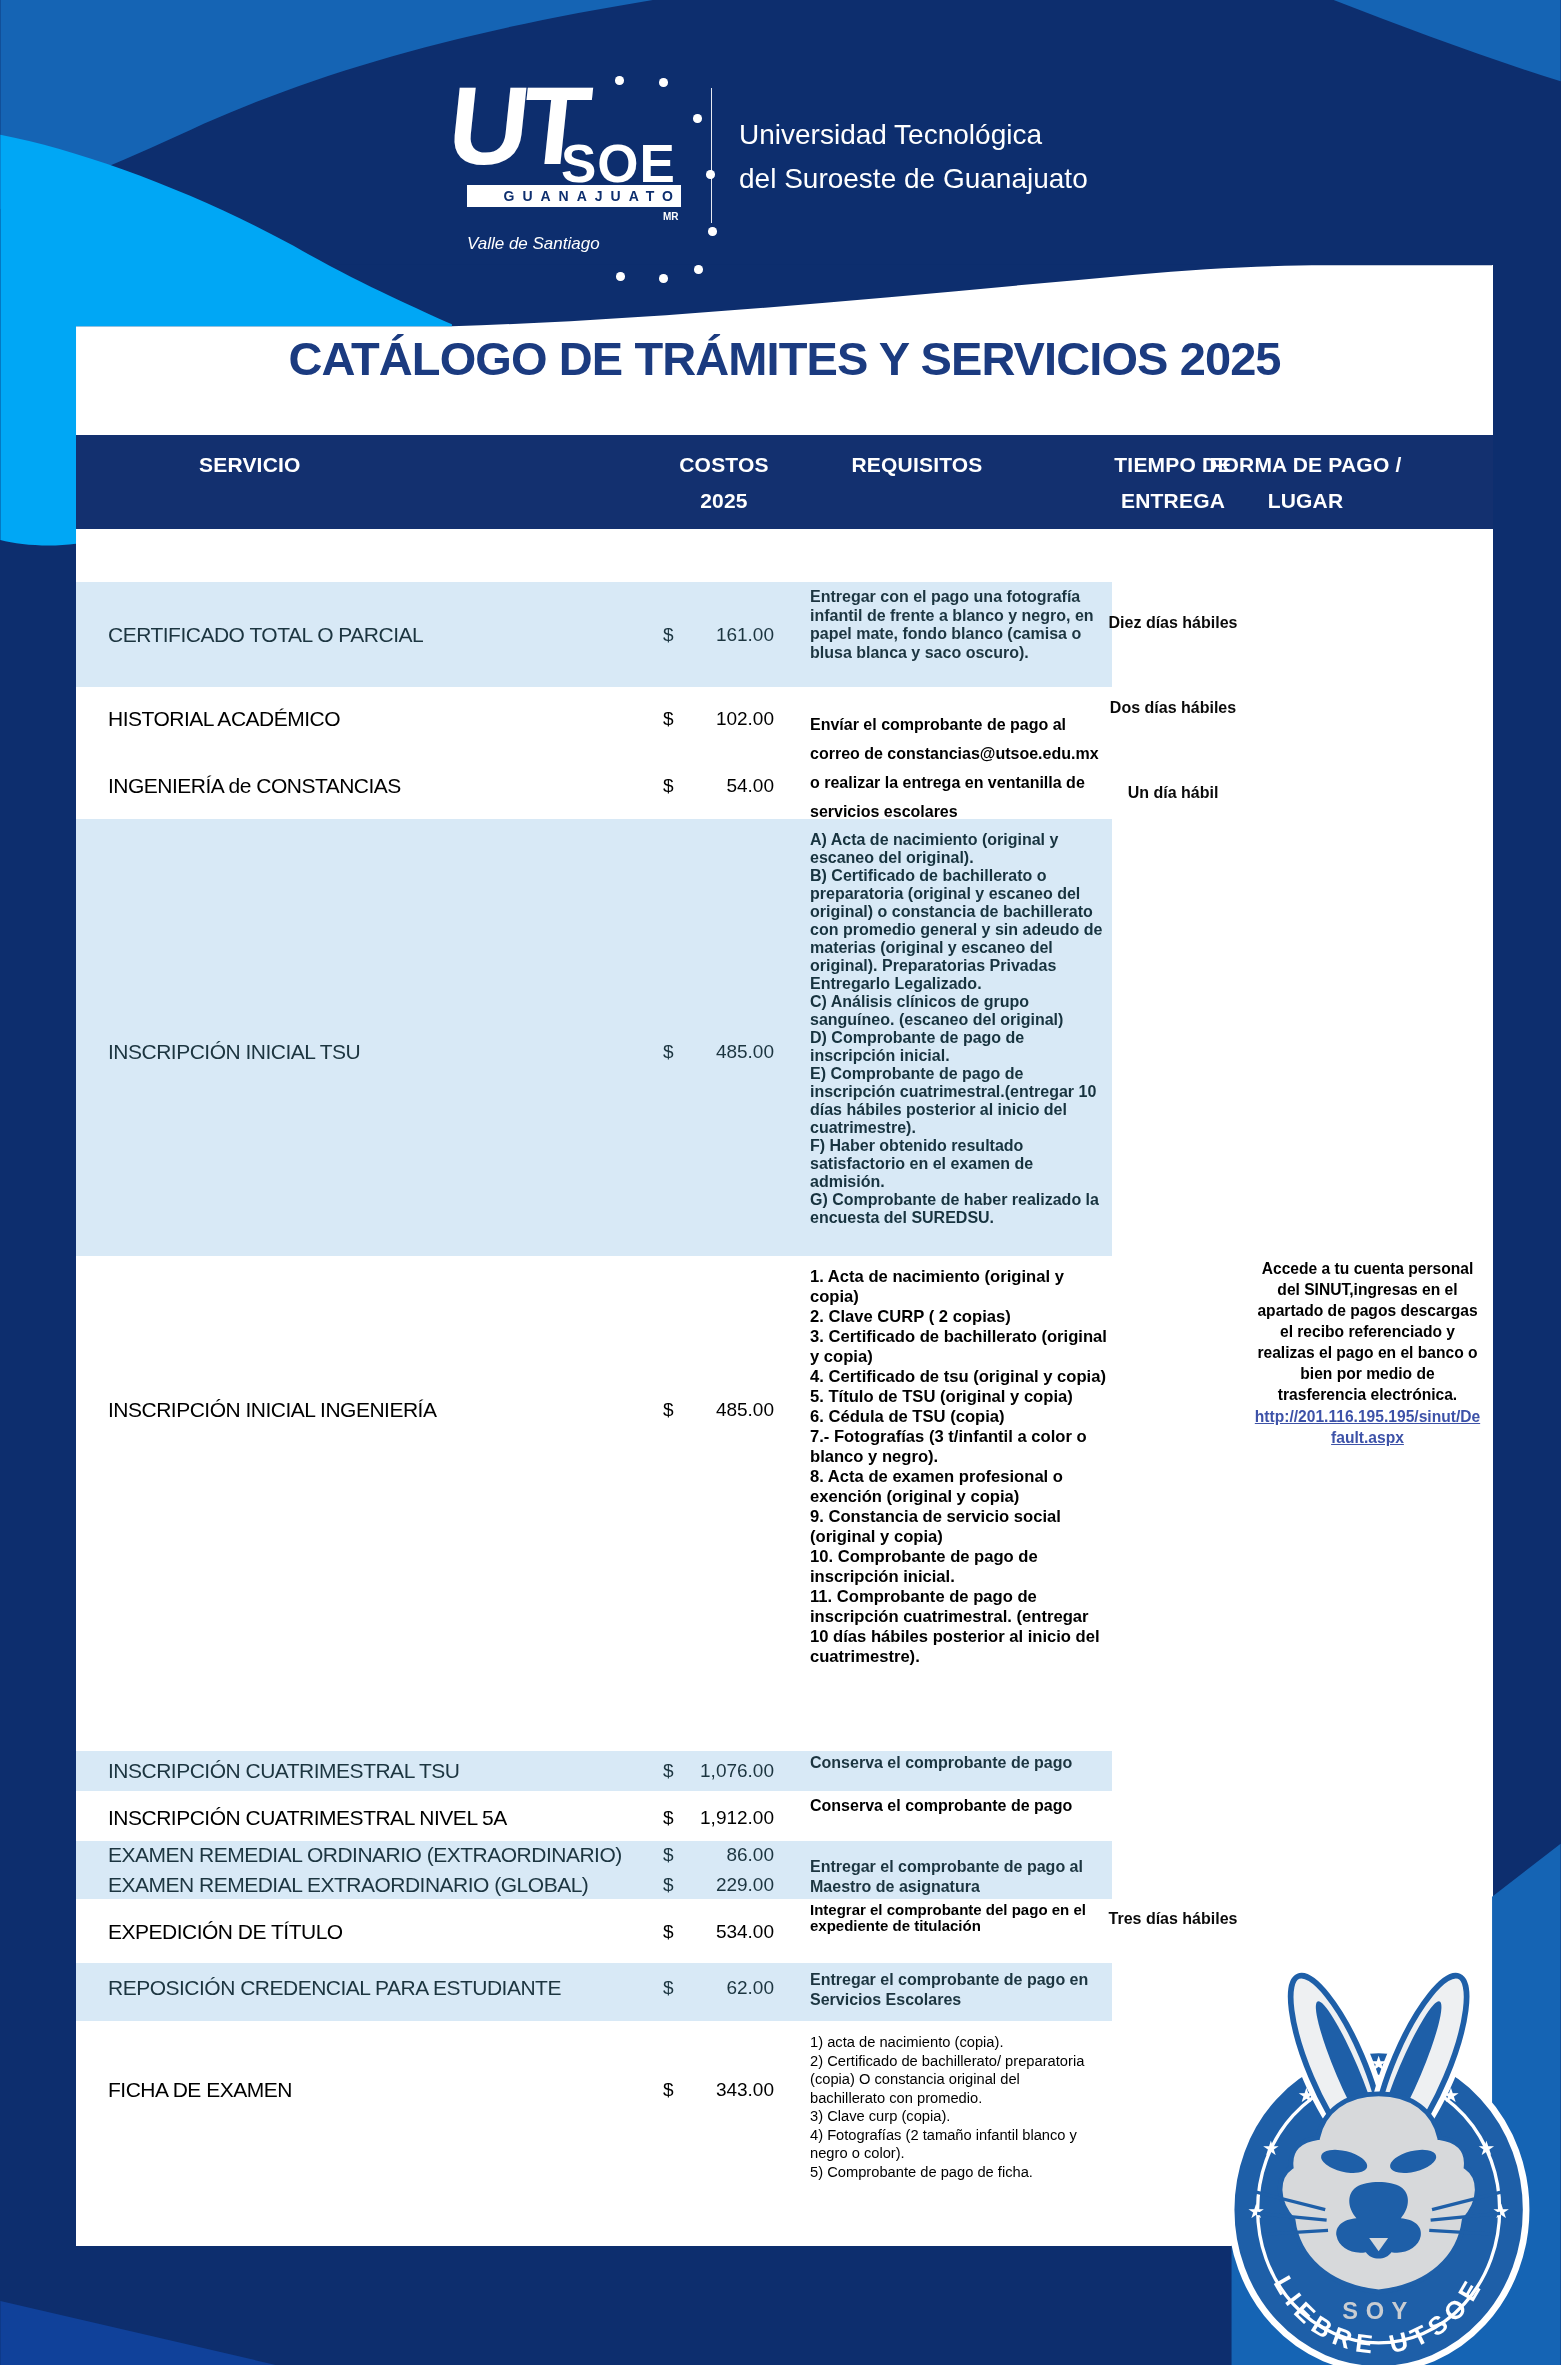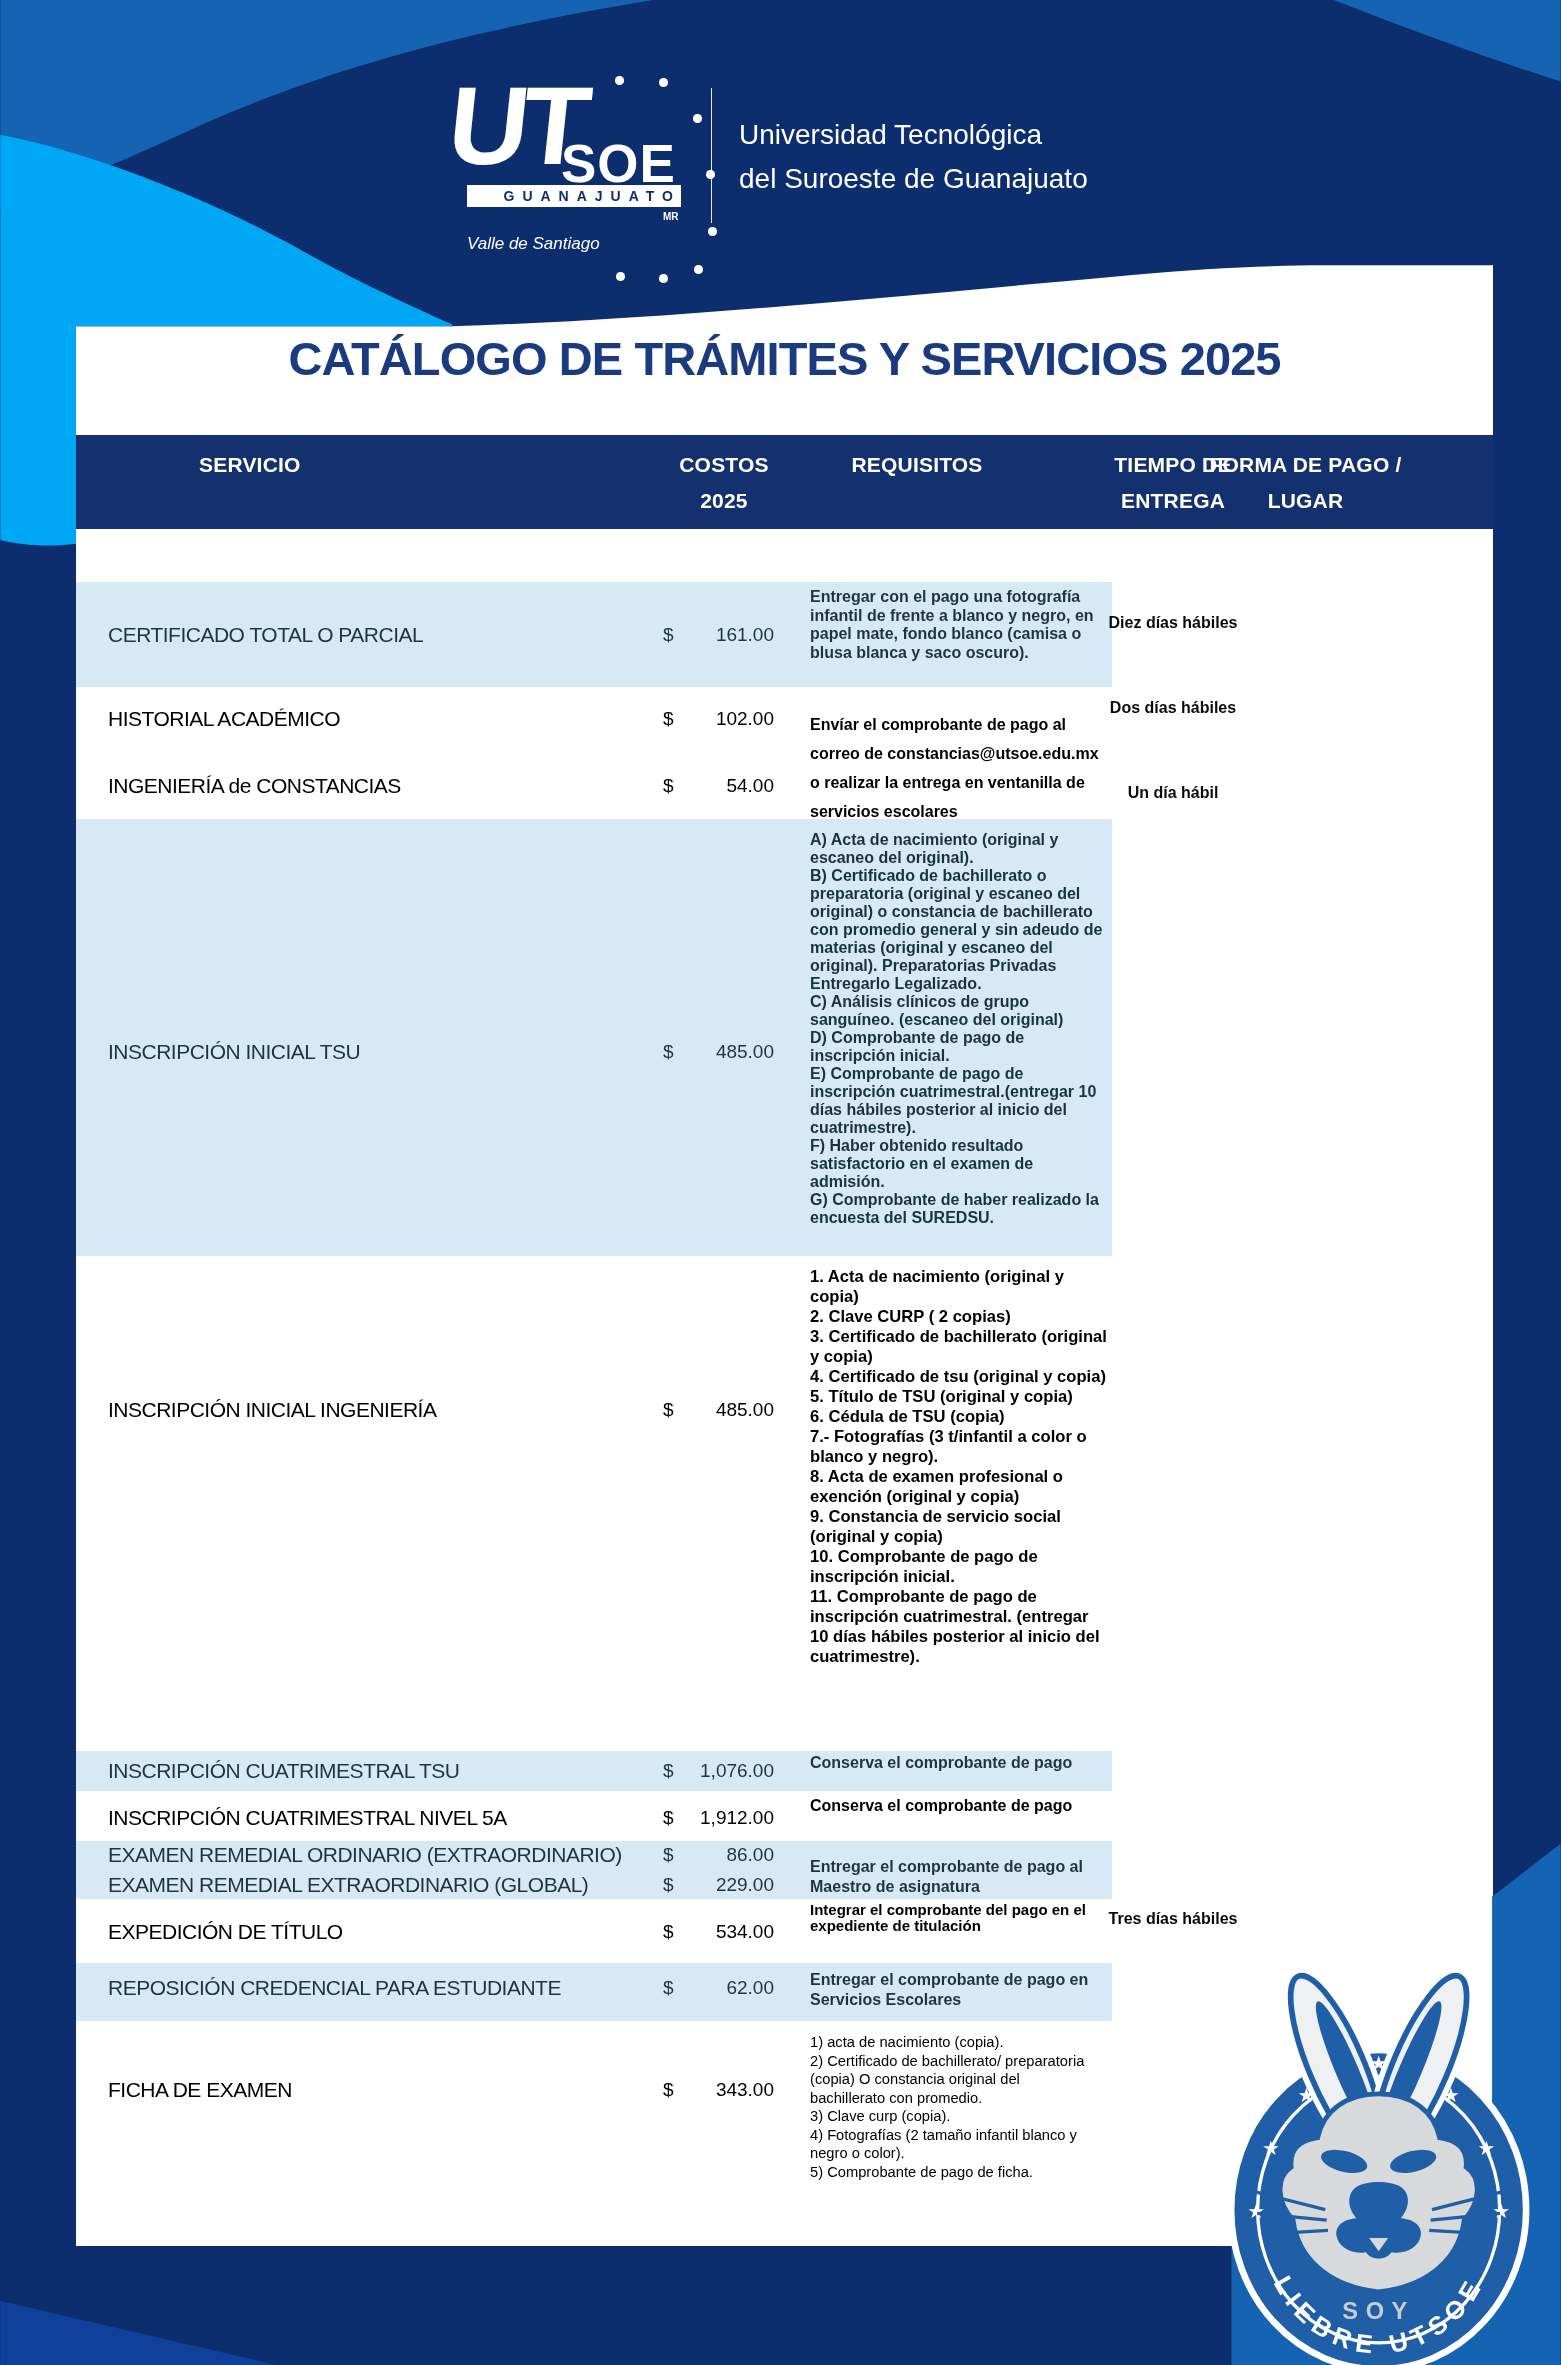--- a/index.html
+++ b/index.html
@@ -195,20 +195,24 @@
     <div>3)   Clave curp (copia).</div>
     <div>4)   Fotografías (2  tamaño infantil blanco y negro o color).</div>
     <div>5)   Comprobante de pago de ficha.</div>
   </div>
 
   <div class="tiempo" style="top:612px">Diez días hábiles</div>
   <div class="tiempo" style="top:697px">Dos días hábiles</div>
   <div class="tiempo" style="top:782px">Un día hábil</div>
   <div class="tiempo" style="top:1908px">Tres días hábiles</div>
 
+  <div class="forma" style="top:1258px">
+    <span>Accede a tu cuenta personal del SINUT,ingresas en el apartado de pagos descargas el recibo referenciado y realizas el pago en el banco o bien por medio de trasferencia electrónica.</span>
+    <a href="#">http://201.116.195.195/sinut/Default.aspx</a>
+  </div>
 
   <svg class="abs" style="left:1225px;top:1954px" width="312" height="464" viewBox="0 0 660 980">
 
     <ellipse cx="325" cy="540" rx="312" ry="338" fill="#1E5FA8" stroke="#ffffff" stroke-width="14"></ellipse>
     <ellipse cx="325" cy="540" rx="256" ry="282" fill="none" stroke="#ffffff" stroke-width="7"></ellipse>
 
     <g fill="#ffffff" font-size="42" text-anchor="middle">
       <text x="325" y="245">★</text>
         <text x="172" y="312">★</text>
         <text x="97" y="425">★</text>

